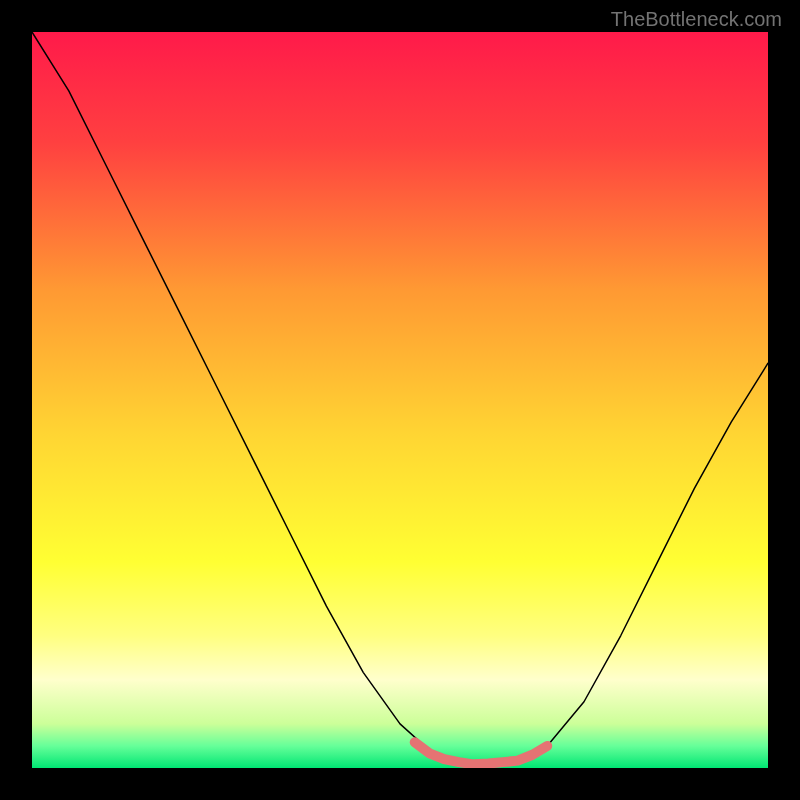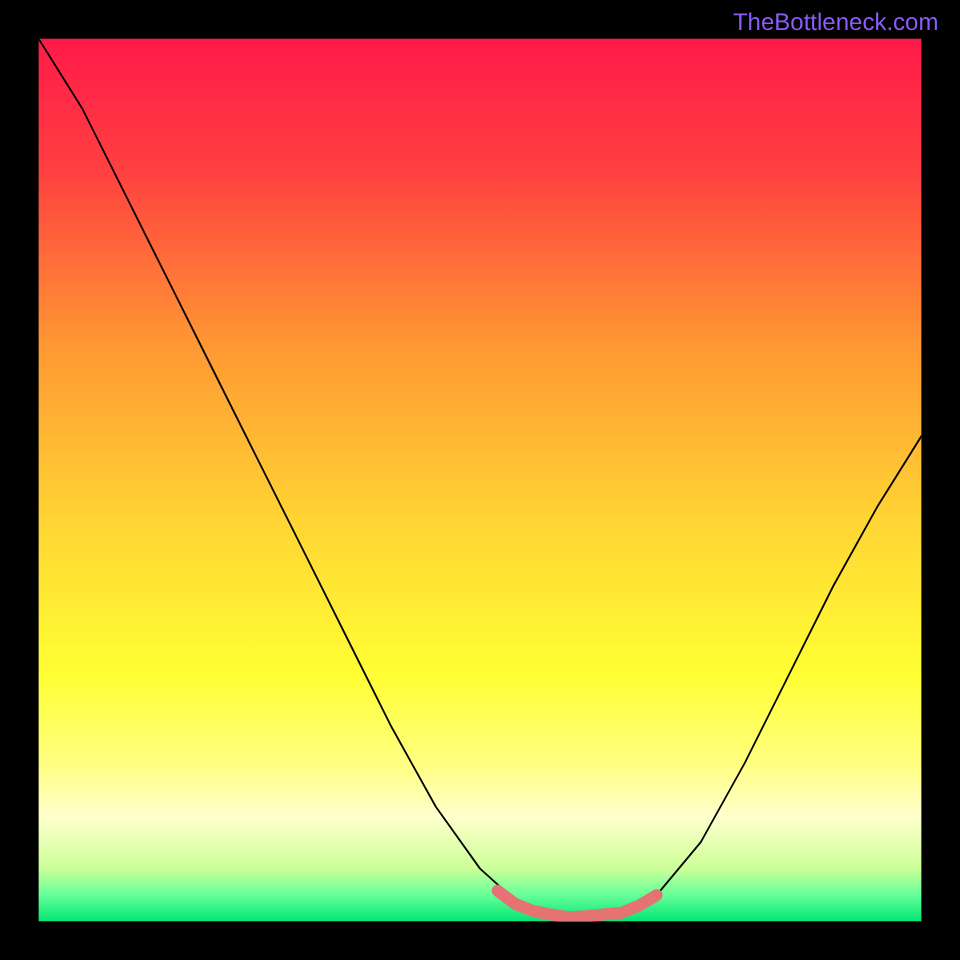--- a/index.html
+++ b/index.html
@@ -1,17 +1,17 @@
 <!DOCTYPE html>
 <html><head>
 <meta charset="utf-8">
 <style>
   * { margin: 0; padding: 0; box-sizing: border-box; }
   body { width: 800px; height: 800px; background: #000; position: relative; font-family: Arial, sans-serif; }
-  .watermark { position: absolute; top: 8px; right: 18px; color: #8b5cf6; font-size: 20px; font-weight: 500; z-index: 10; }
+  .watermark { position: absolute; top: 8px; right: 18px; color: #737373; font-size: 20px; font-weight: 500; z-index: 10; }
   .plot-area { position: absolute; top: 32px; left: 32px; width: 736px; height: 736px; }
   svg { position: absolute; top: 0; left: 0; }
 </style>
 </head>
 <body>
 
 <div class="watermark">TheBottleneck.com</div>
 
 <div class="plot-area">
   <svg id="chart-svg" width="736" height="736" viewBox="0 0 736 736" preserveAspectRatio="none">

